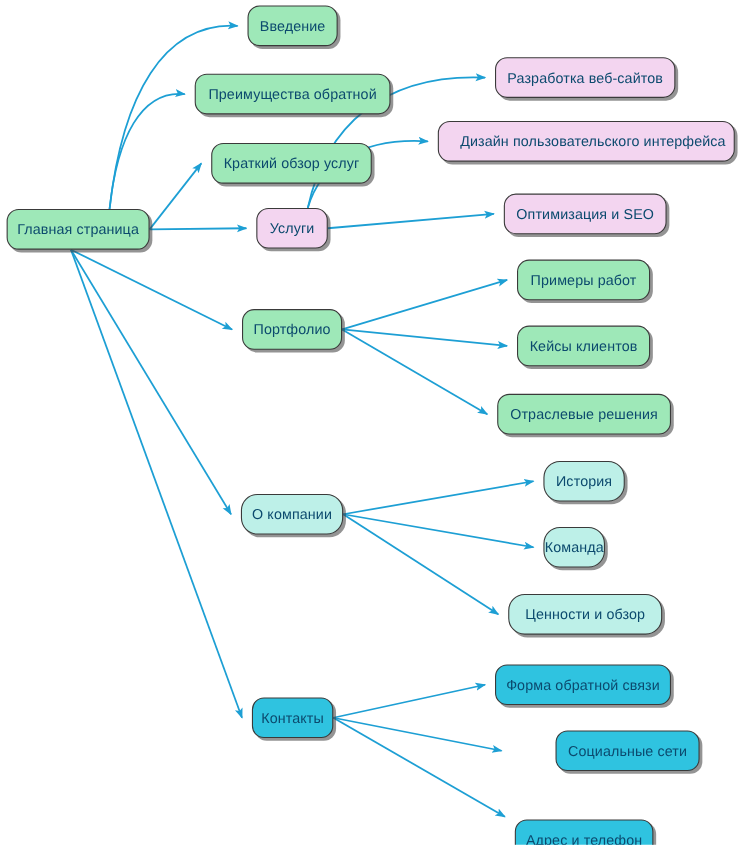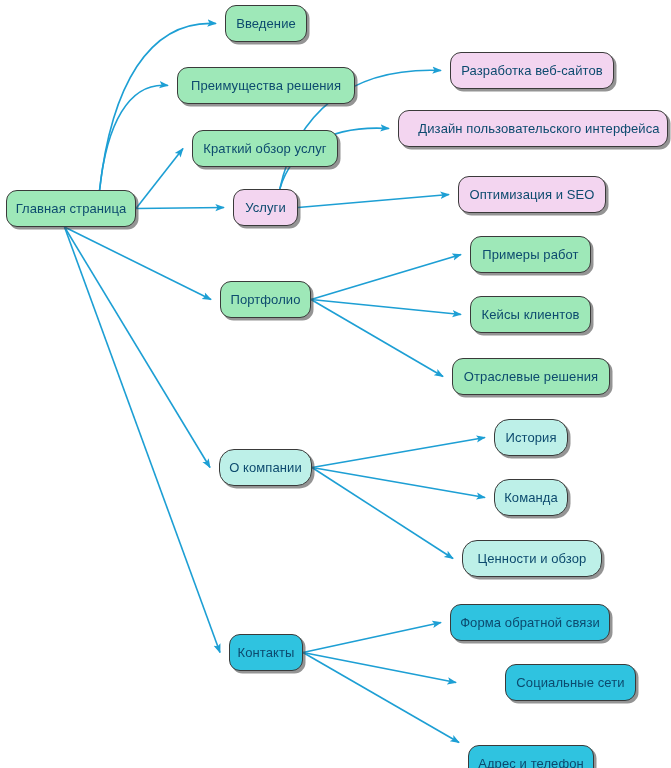--- a/index.html
+++ b/index.html
@@ -82,21 +82,21 @@
       <path d="M 303 652.5 L 456 682.5" fill="none" stroke="#1d9fd4" stroke-width="1.6" marker-end="url(#arrow)"></path>
       <path d="M 303 652.5 L 459 742.5" fill="none" stroke="#1d9fd4" stroke-width="1.6" marker-end="url(#arrow)"></path>
     </svg>
 <div class="node c-green" style="left: 6px; top: 190px; width: 130px; height: 37px;">
       <span class="label">Главная страница</span>
     </div>
     <div class="node c-green" style="left: 225px; top: 5px; width: 82px; height: 37px;">
       <span class="label">Введение</span>
     </div>
     <div class="node c-green" style="left: 177px; top: 67px; width: 178px; height: 37px;">
-      <span class="label">Преимущества решения</span>
+      <span class="label">Преимущества обратной</span>
     </div>
     <div class="node c-green" style="left: 192px; top: 130px; width: 146px; height: 37px;">
       <span class="label">Краткий обзор услуг</span>
     </div>
     <div class="node c-pink" style="left: 233px; top: 189px; width: 65px; height: 37px;">
       <span class="label">Услуги</span>
     </div>
     <div class="node c-pink" style="left: 450px; top: 52px; width: 164px; height: 37px;">
       <span class="label">Разработка веб-сайтов</span>
     </div>
@@ -117,21 +117,21 @@
     </div>
     <div class="node c-green" style="left: 452px; top: 358px; width: 158px; height: 37px;">
       <span class="label">Отраслевые решения</span>
     </div>
     <div class="node c-aqua" style="left: 219px; top: 449px; width: 93px; height: 37px;">
       <span class="label">О компании</span>
     </div>
     <div class="node c-aqua" style="left: 494px; top: 419px; width: 74px; height: 37px;">
       <span class="label">История</span>
     </div>
-    <div class="node c-aqua" style="left: 494px; top: 479px; width: 74px; height: 37px;">
+    <div class="node c-aqua" style="left: 494px; top: 479px; width: 56px; height: 37px;">
       <span class="label">Команда</span>
     </div>
     <div class="node c-aqua" style="left: 462px; top: 540px; width: 140px; height: 37px;">
       <span class="label">Ценности и обзор</span>
     </div>
     <div class="node c-cyan" style="left: 229px; top: 634px; width: 74px; height: 37px;">
       <span class="label">Контакты</span>
     </div>
     <div class="node c-cyan" style="left: 450px; top: 604px; width: 160px; height: 37px;">
       <span class="label">Форма обратной связи</span>

